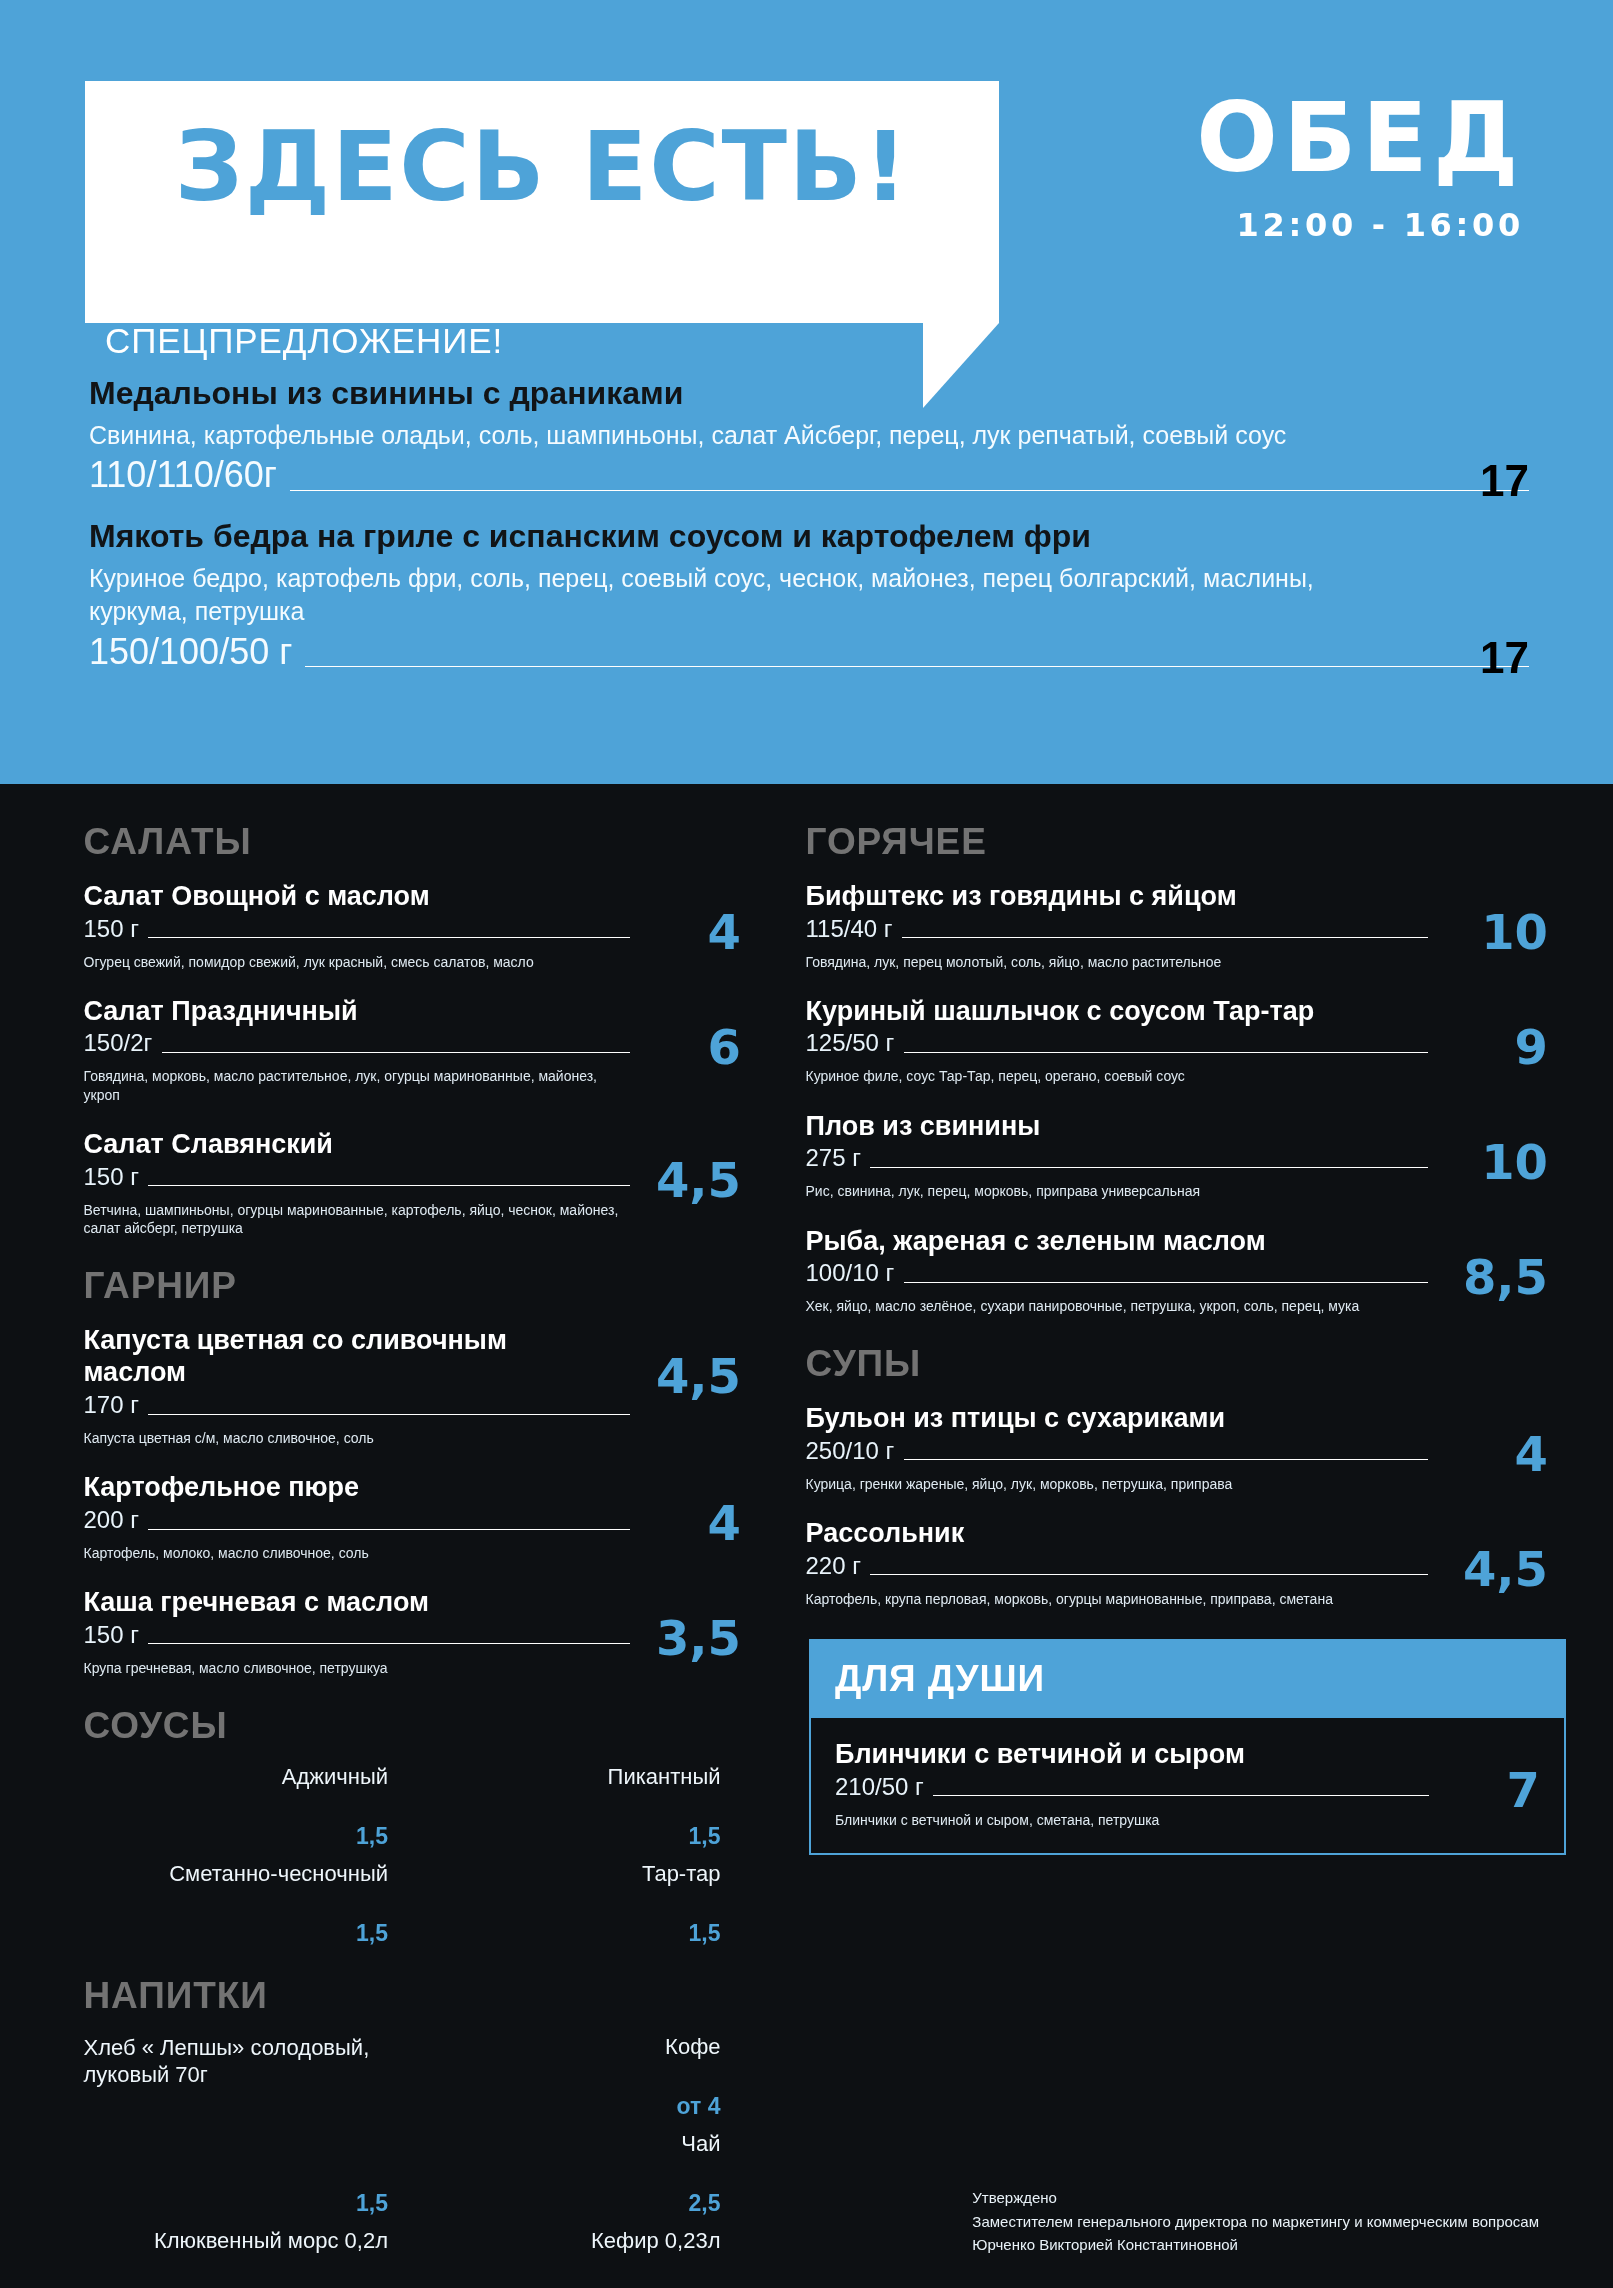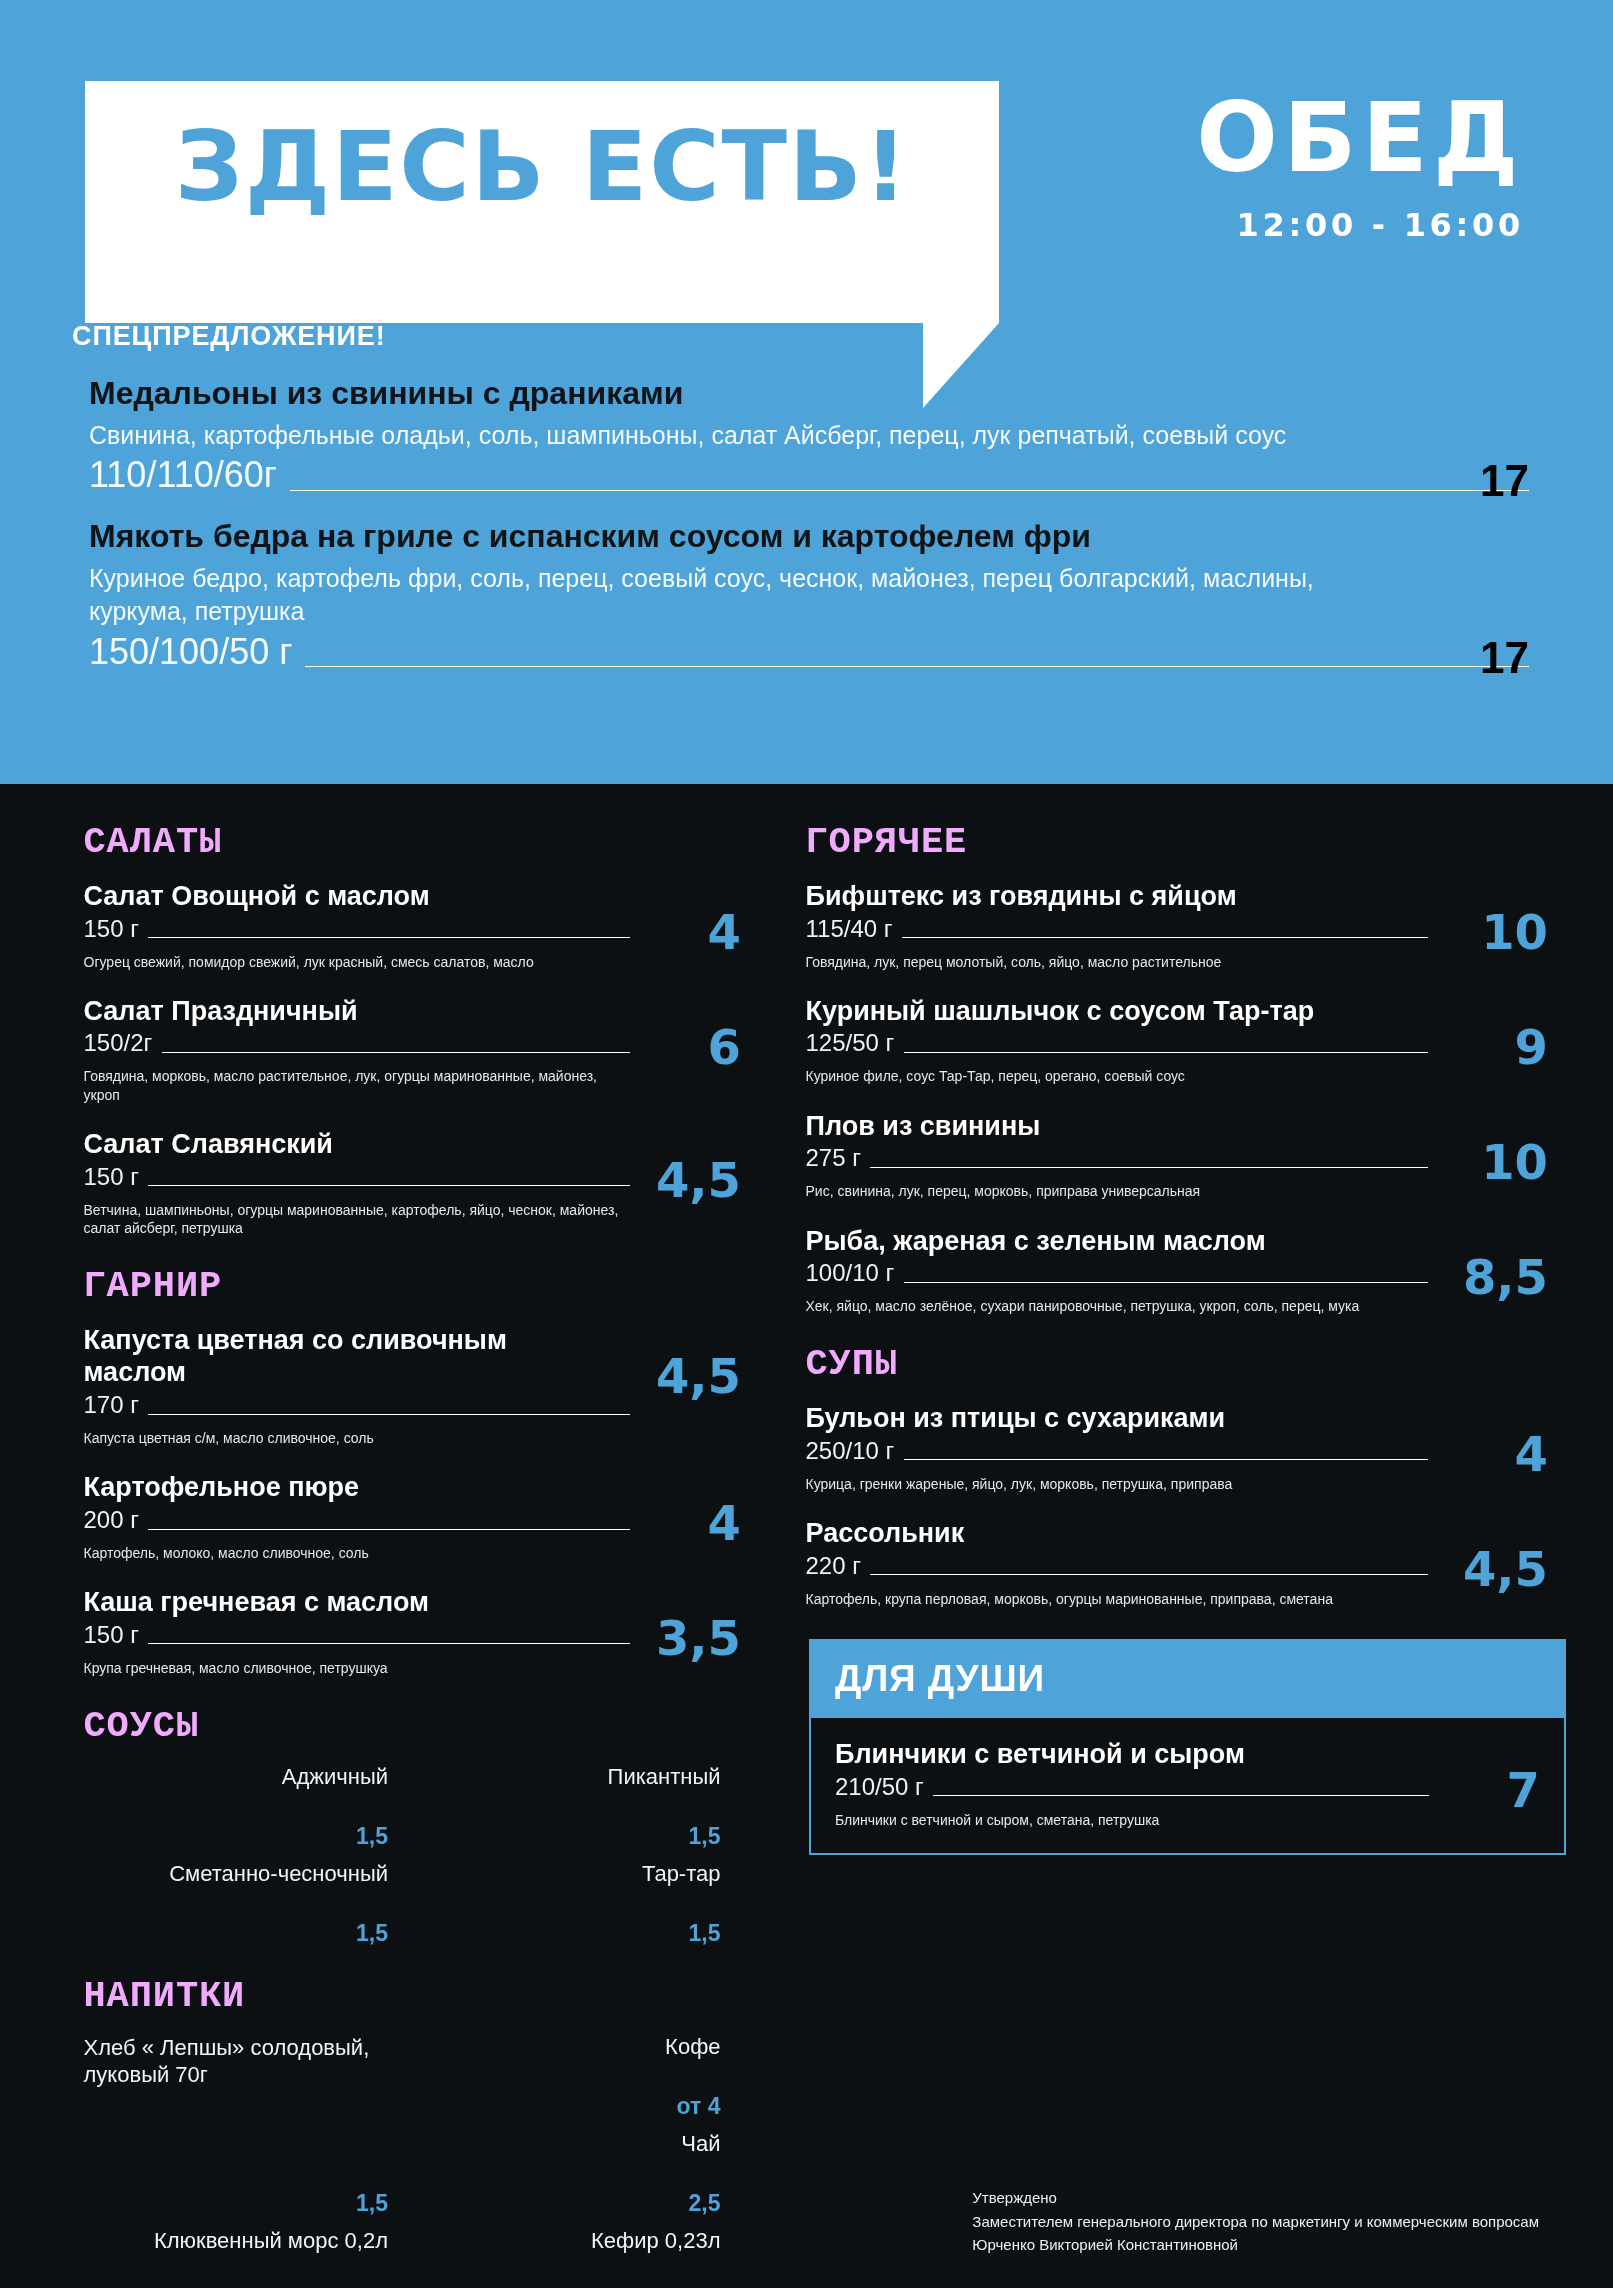--- a/index.html
+++ b/index.html
@@ -74,25 +74,25 @@
   .lunch-time {
     margin-top: 20px;
     font-size: 32px;
     font-weight: bold;
     letter-spacing: 3.7px;
     font-family: "DejaVu Sans", sans-serif;
   }
 
   .special-head {
     position: absolute;
-    left: 72px;
+    left: 105px;
     top: 321px;
     color: #ffffff;
-    font-size: 27px;
-    font-weight: bold;
+    font-size: 35px;
+    font-weight: normal;
     letter-spacing: 0.9px;
   }
   .spec-list { position: absolute; left: 89px; top: 373px; width: 1440px; }
   .spec-item { position: relative; margin-bottom: 20px; }
   .spec-name {
     color: #111417;
     font-size: 32px;
     font-weight: bold;
     line-height: 1.25;
     max-width: 1237px;
@@ -140,26 +140,25 @@
   }
   .cols {
     display: flex;
     gap: 0;
     padding: 0 65px;
   }
   .col-left { width: 701px; padding-right: 24px; }
   .col-right { width: 783px; padding-left: 22px; }
 
   .section-head {
-    color: #f0abfc;
+    color: #737373;
     font-size: 37px;
     font-weight: bold;
     letter-spacing: 0.9px;
     margin: 28px 0 16.6px 18.5px;
-    font-family: Liberation Mono, monospace;
   }
   .col-left .section-head:first-child,
   .col-right .section-head:first-child { margin-top: 9.2px; }
 
   .dish {
     position: relative;
     margin: 0 0 24px 18.5px;
     padding-right: 111px;
   }
   .dish-name {

